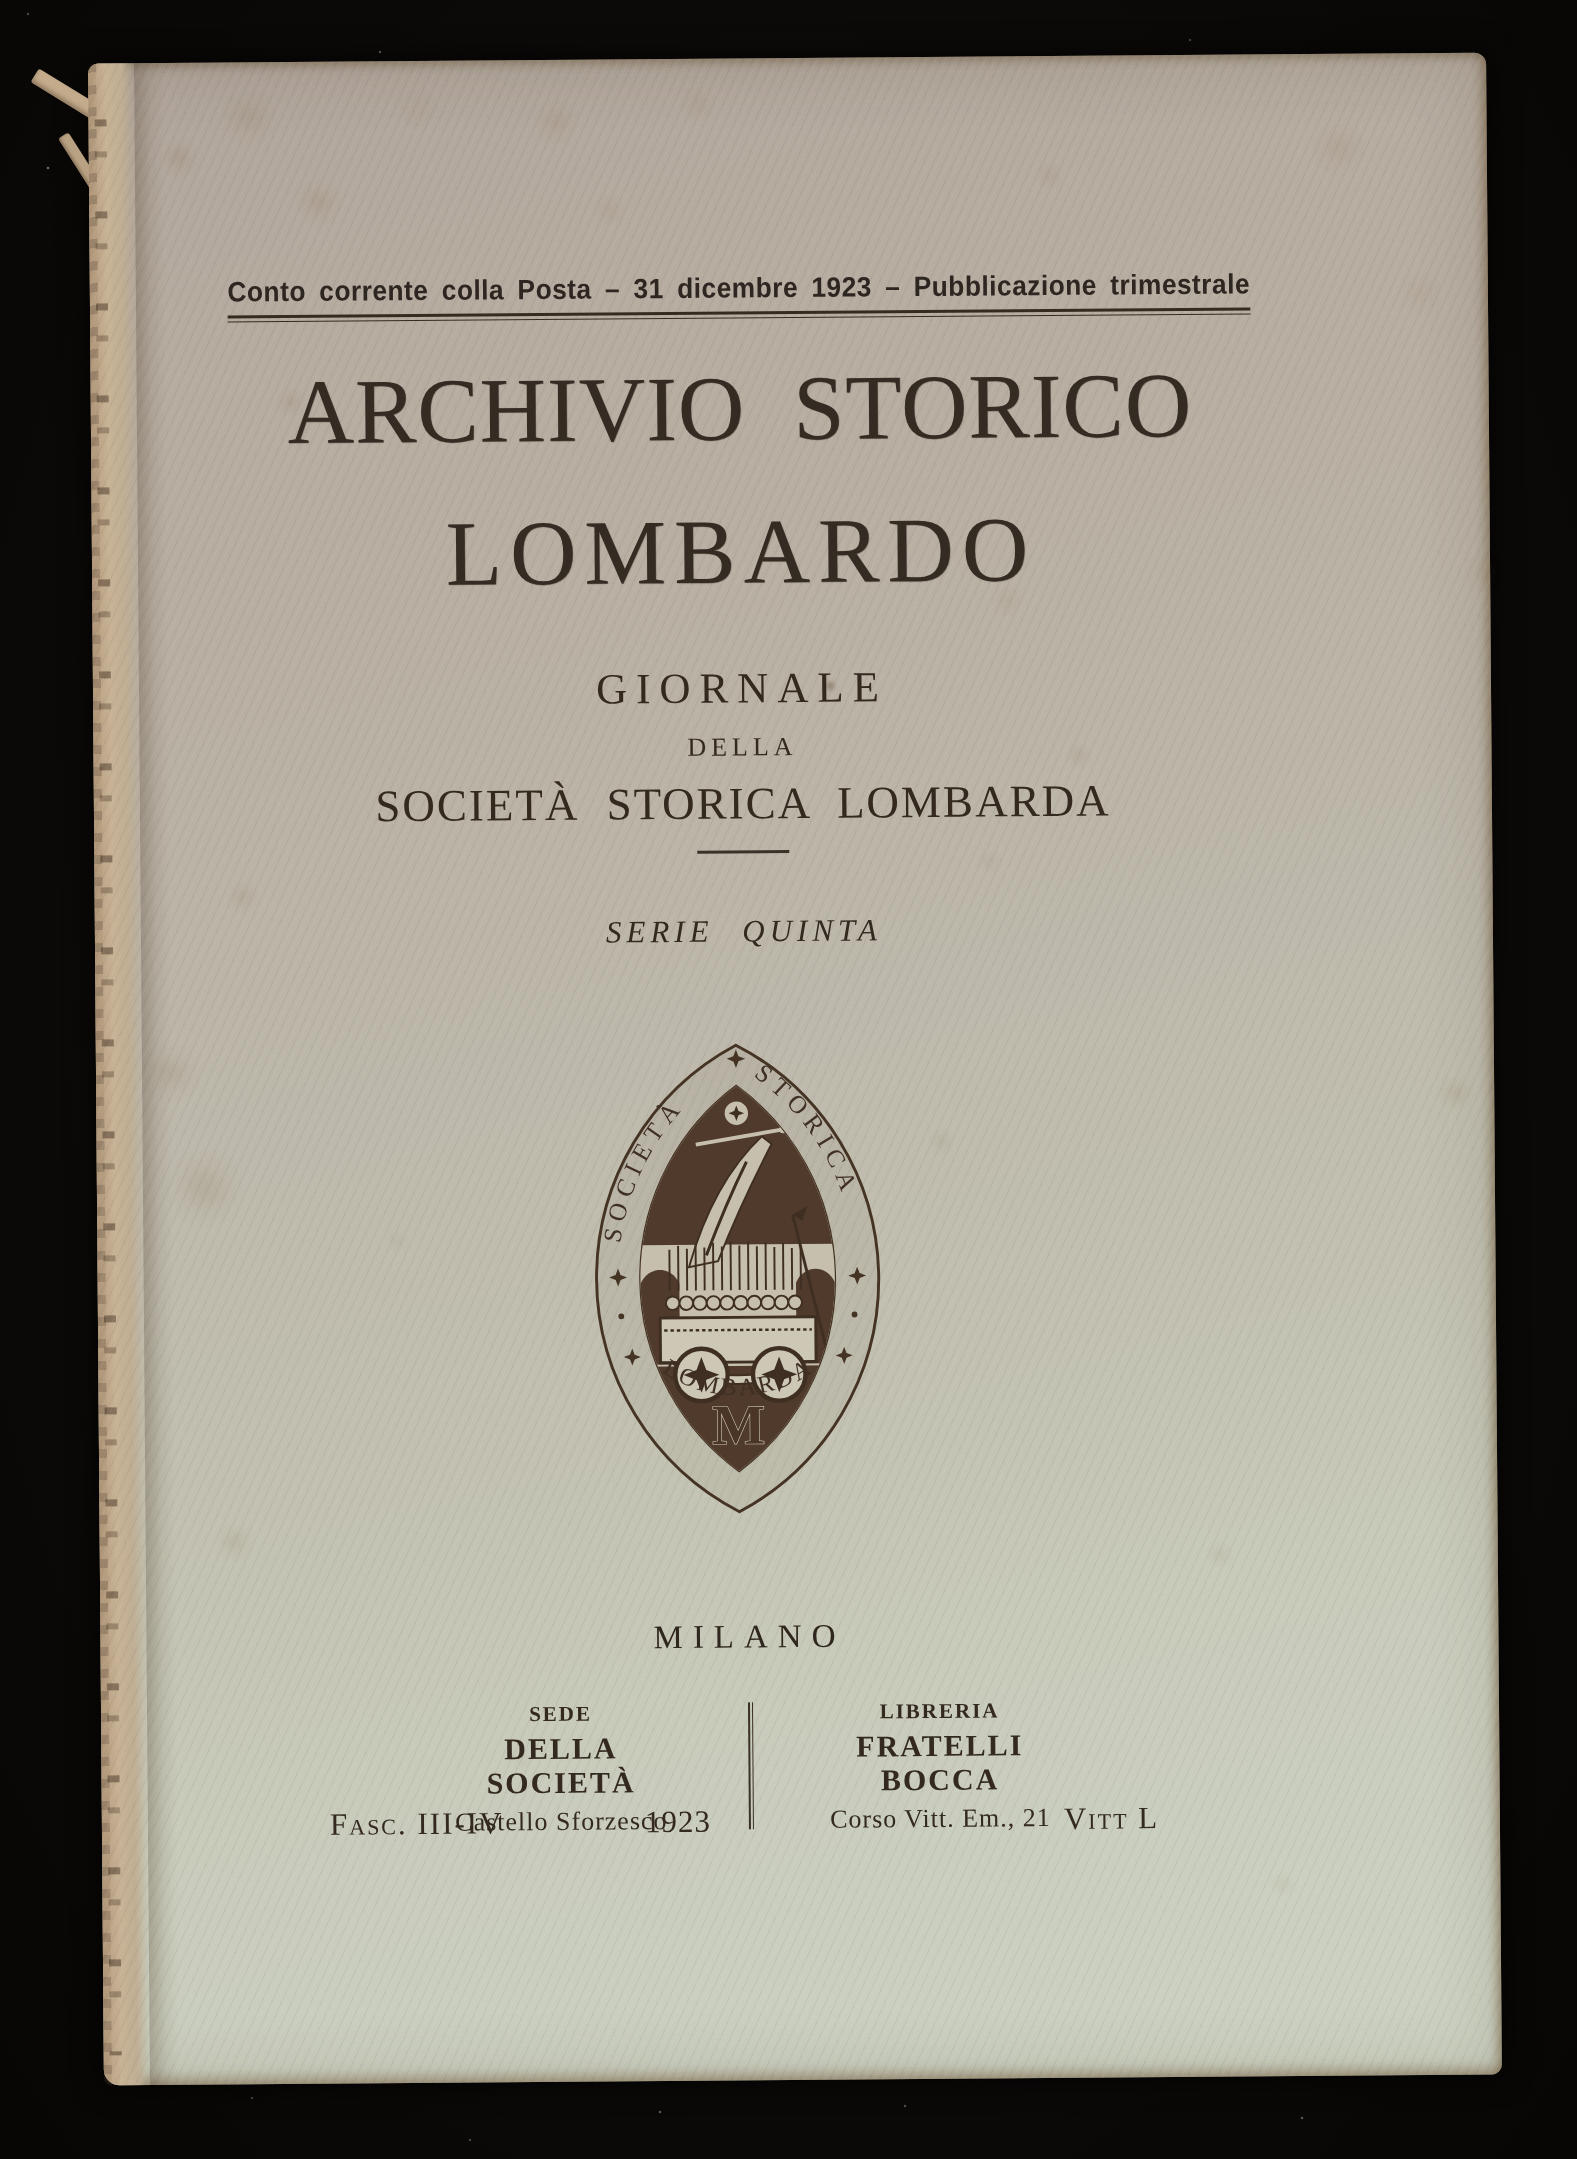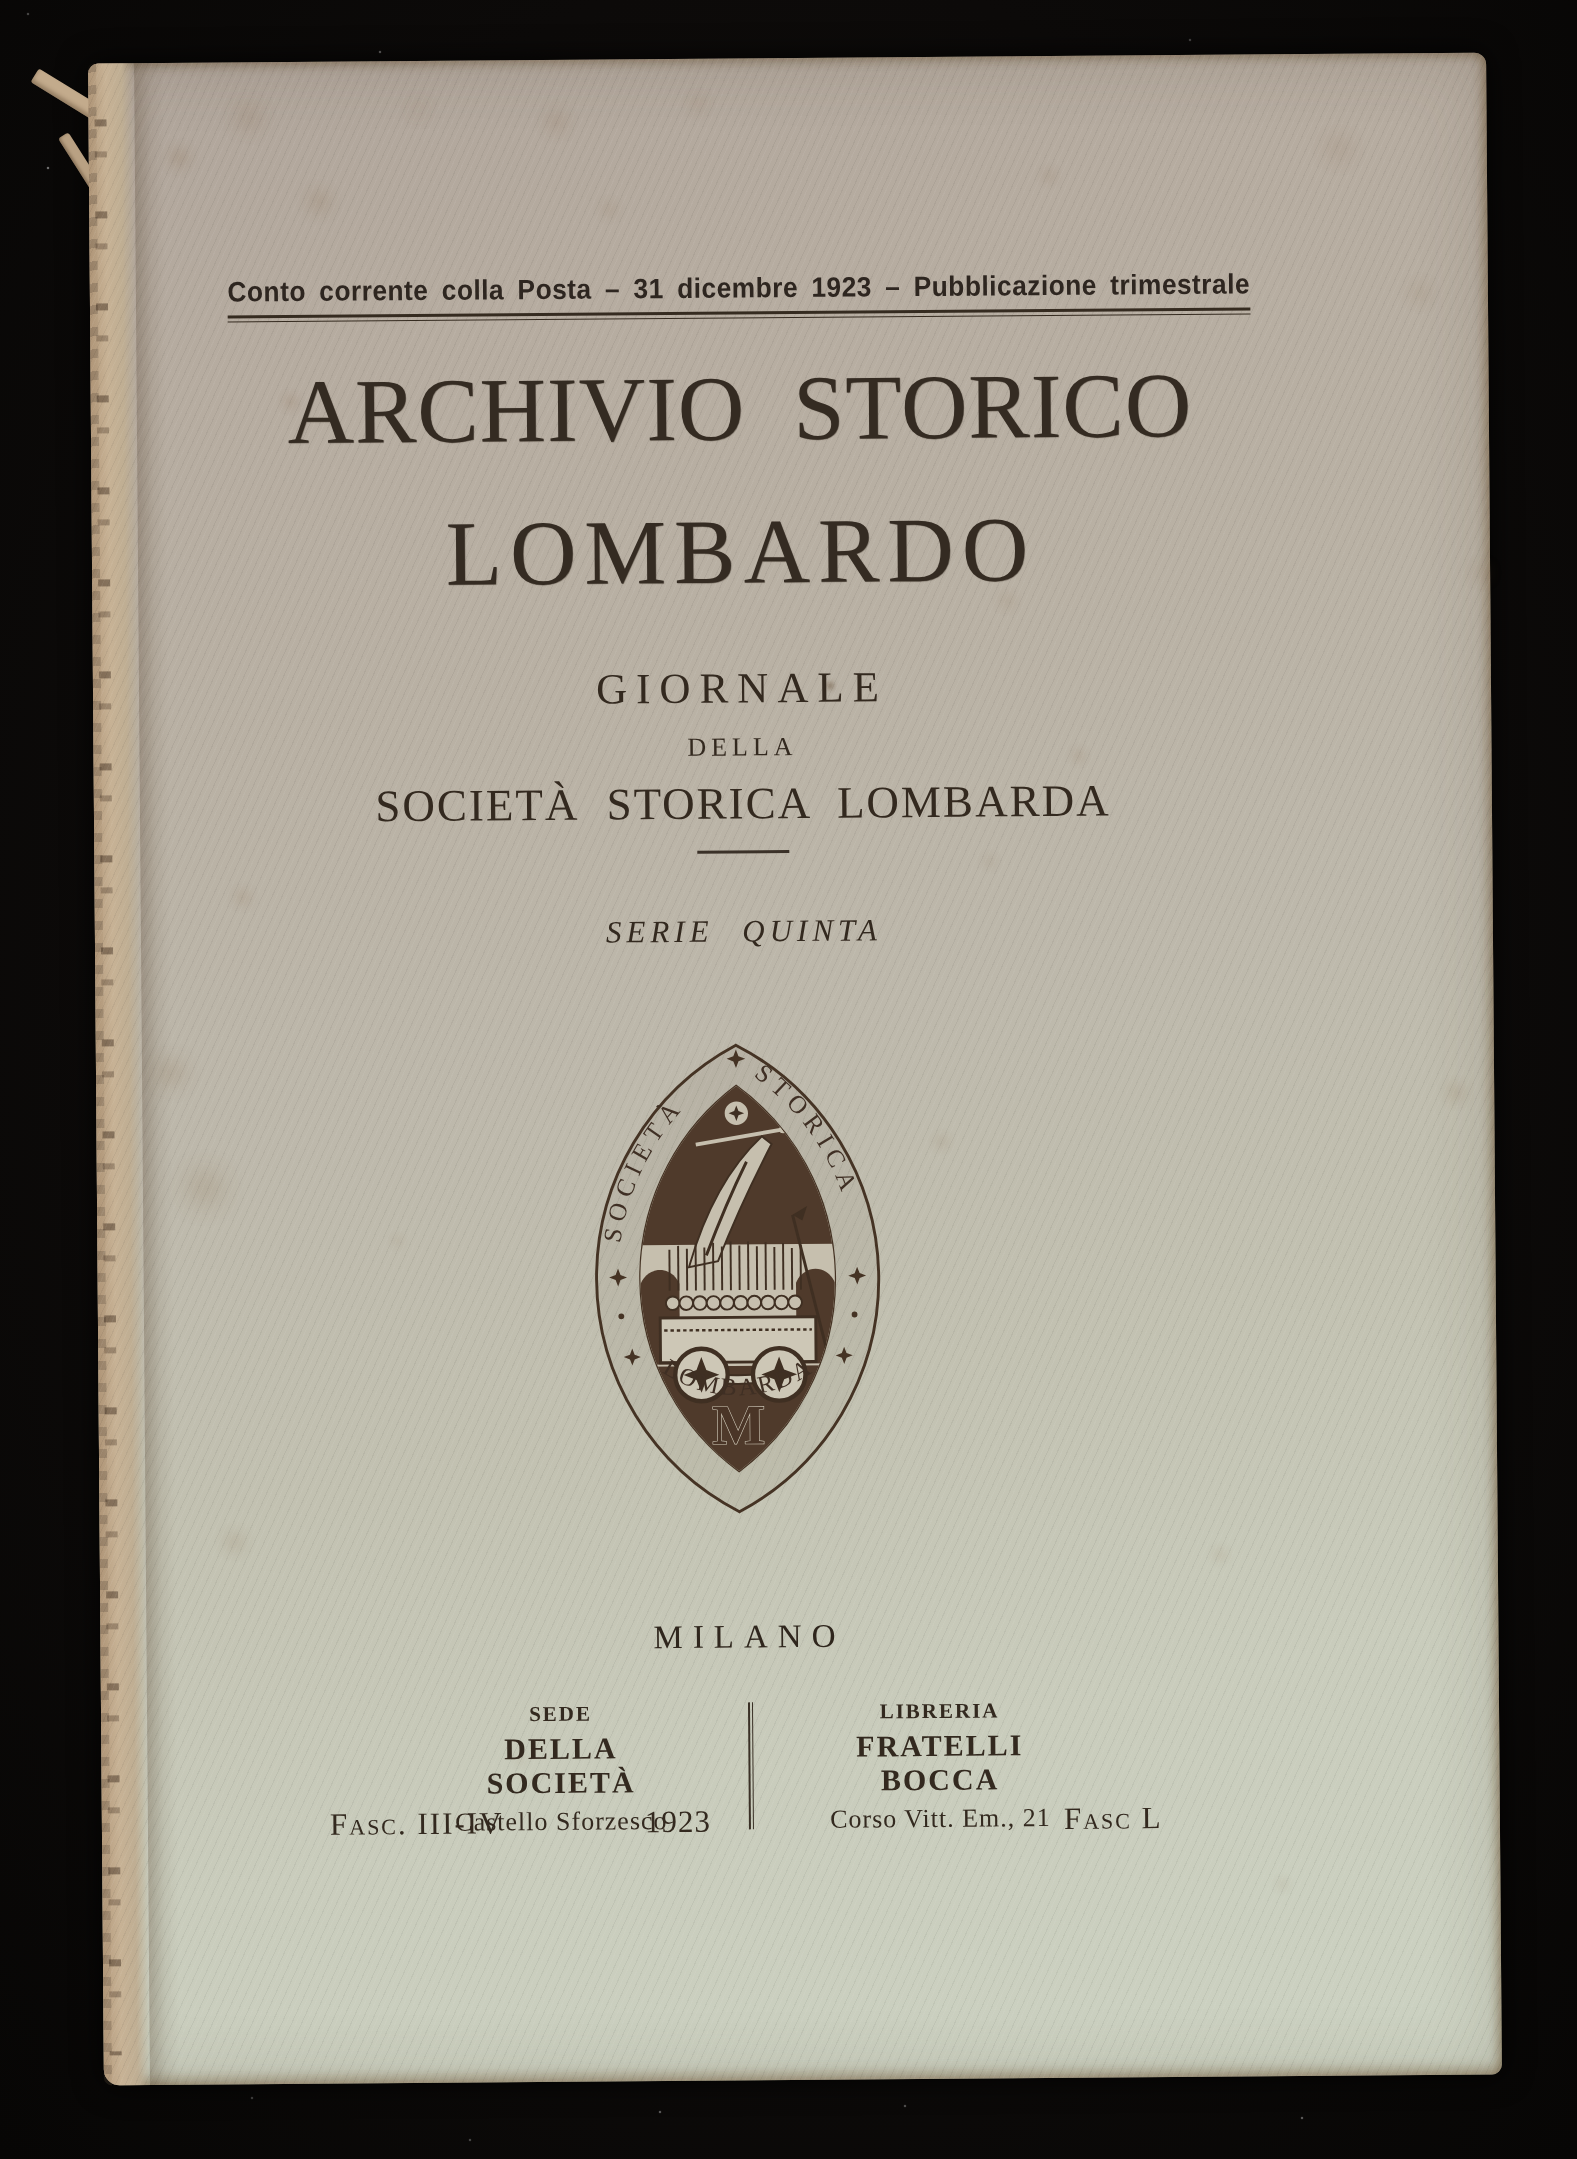--- a/index.html
+++ b/index.html
@@ -247,17 +247,17 @@
       <div class="impcol">
         <div class="imp1">LIBRERIA</div>
         <div class="imp2">FRATELLI BOCCA</div>
         <div class="imp3">Corso Vitt. Em., 21</div>
       </div>
     </div>
 
     <div class="row issuerow">
       <span class="fasc">Fasc. III-IV</span>
       <span class="year">1923</span>
-      <span class="anno">Fasc L</span>
+      <span class="anno">Vitt L</span>
     </div>
 
   </div>
 </div>
 
 </body></html>

